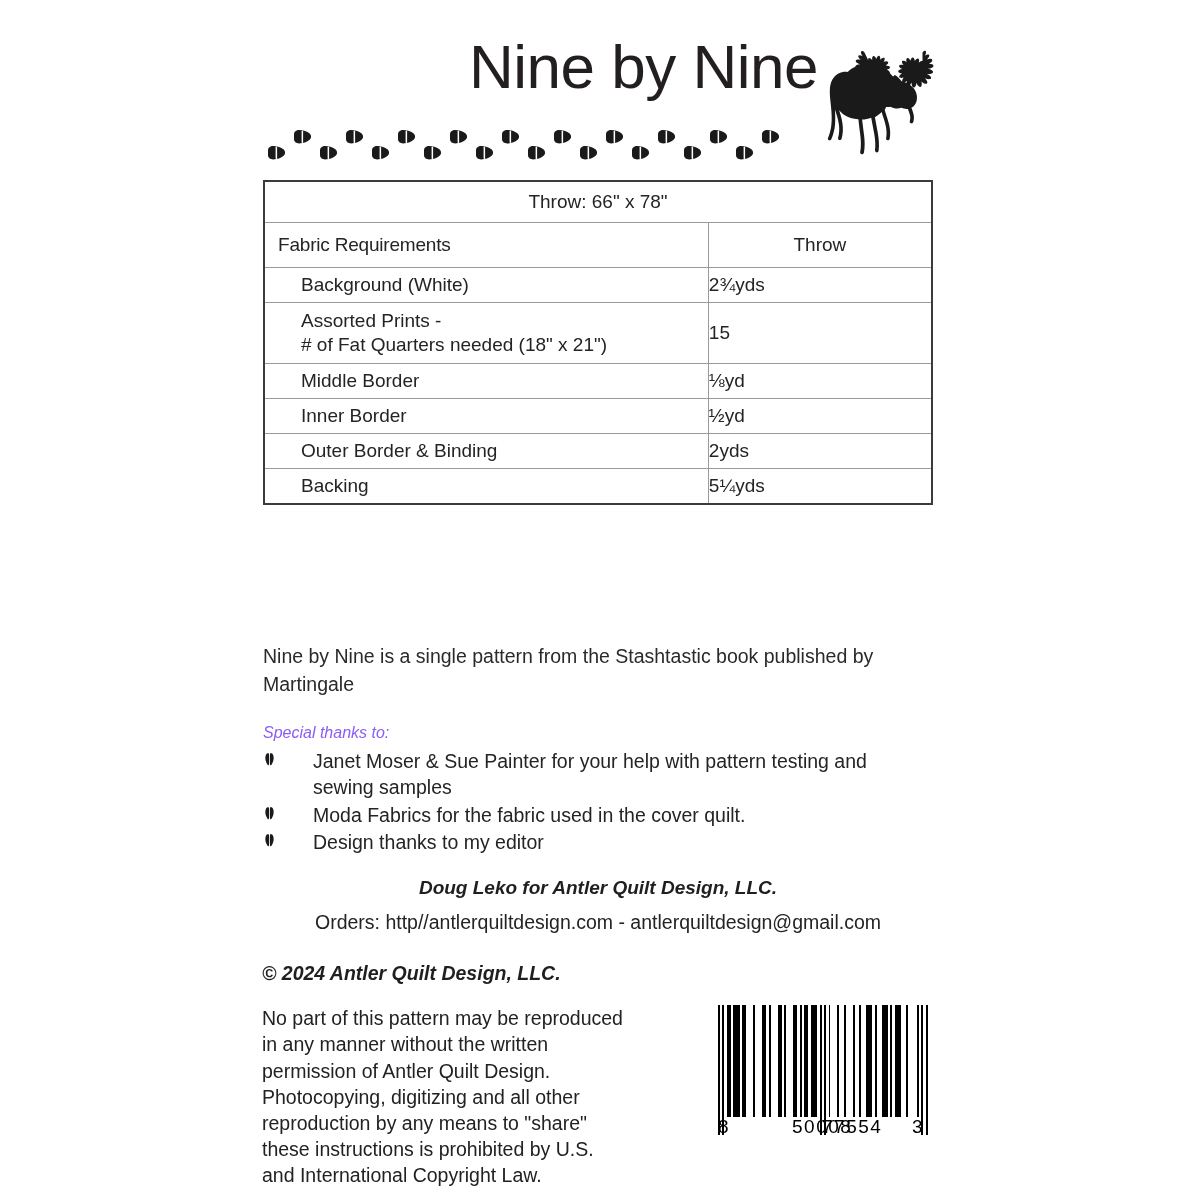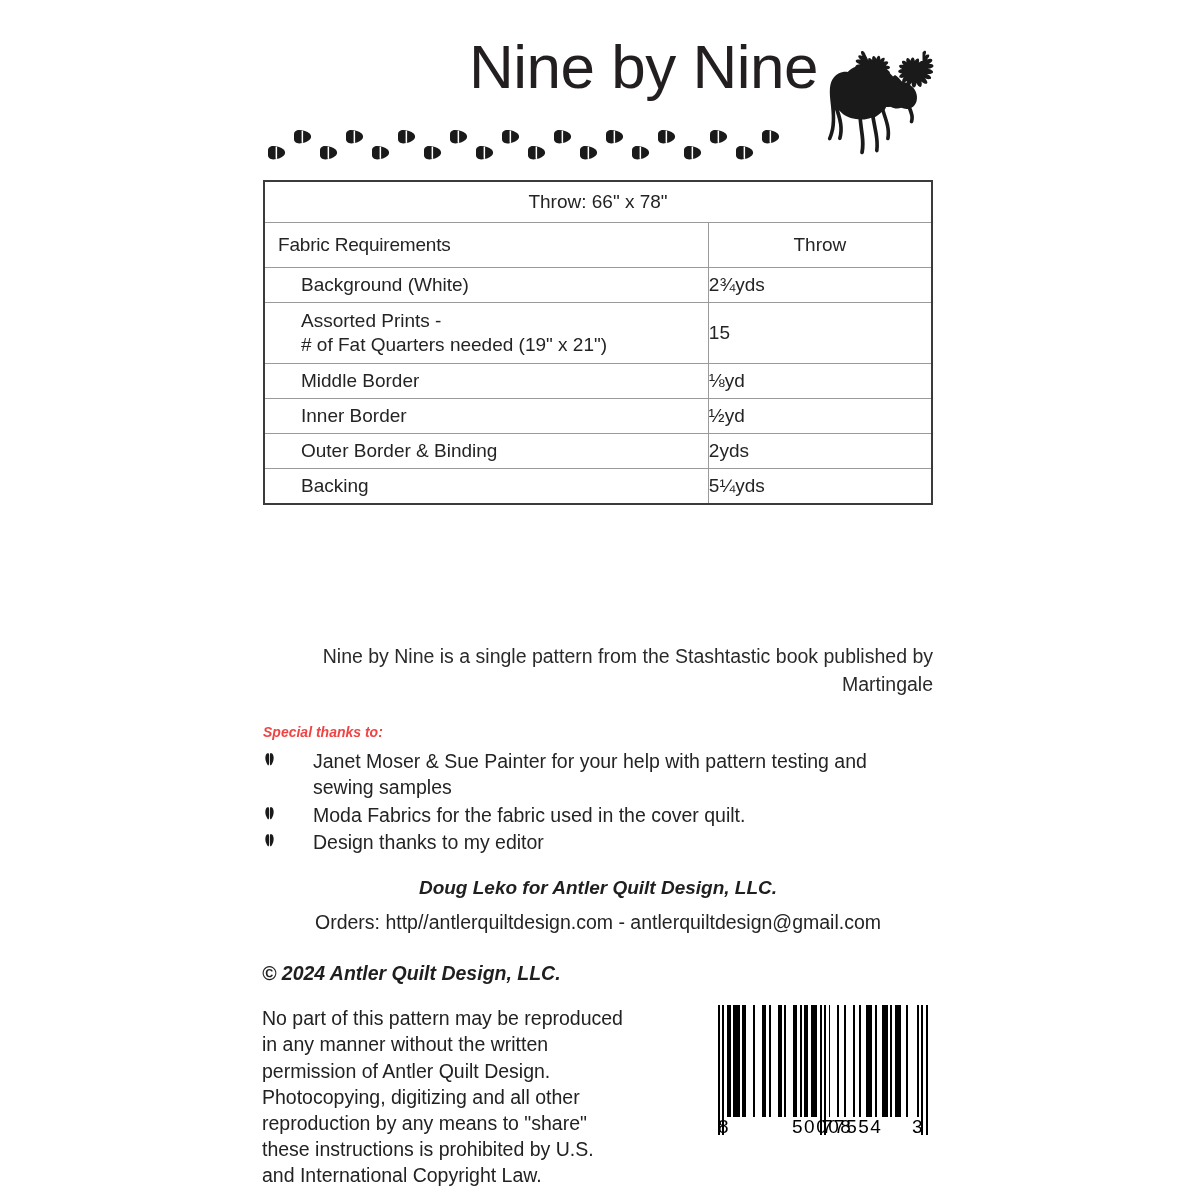--- a/index.html
+++ b/index.html
@@ -105,33 +105,33 @@
   }
   .no-left-border { border-left: none; }
   .no-right-border { border-right: none; }
 
   
   #book-credit {
     position: absolute;
     left: 263px;
     top: 643px;
     width: 670px;
-    text-align: right;
+    text-align: left;
     font-size: 19.5px;
     line-height: 1.42;
     color: #2a2a2a;
   }
   #thanks-heading {
     position: absolute;
     left: 263px;
     top: 724px;
-    font-size: 14px;
+    font-size: 16px;
     font-style: italic;
-    font-weight: 700;
-    color: #ef4444;
+    font-weight: 400;
+    color: #8b5cf6;
   }
   #thanks-list {
     position: absolute;
     left: 263px;
     top: 748px;
     width: 680px;
   }
   .thanks-item {
     display: flex;
     align-items: flex-start;
@@ -290,21 +290,21 @@
         <td class="head-value-cell no-right-border">Throw</td>
       </tr>
 
       <tr>
         <td class="row-label-cell no-left-border">Background (White)</td>
         <td class="row-value-cell no-right-border">2¾yds</td>
       </tr>
 
       <tr>
         <td class="row-label-cell two-line no-left-border" style="white-space:pre-line">Assorted Prints -
-# of Fat Quarters  needed (19" x 21")</td>
+# of Fat Quarters  needed (18" x 21")</td>
         <td class="row-value-cell no-right-border">15</td>
       </tr>
 
       <tr>
         <td class="row-label-cell no-left-border">Middle Border</td>
         <td class="row-value-cell no-right-border">⅛yd</td>
       </tr>
 
       <tr>
         <td class="row-label-cell no-left-border">Inner Border</td>

